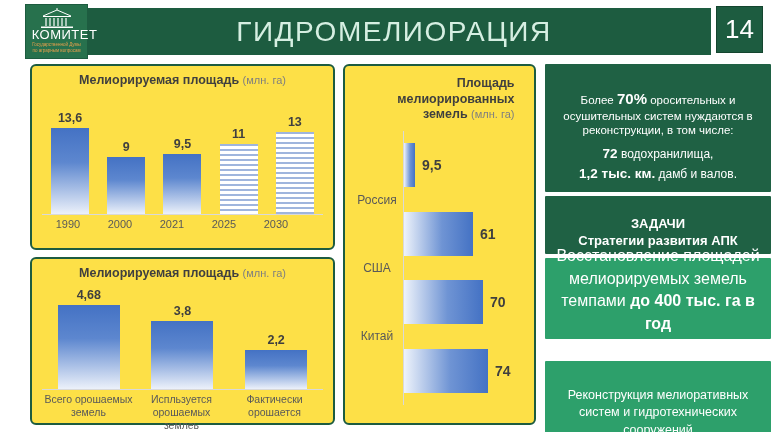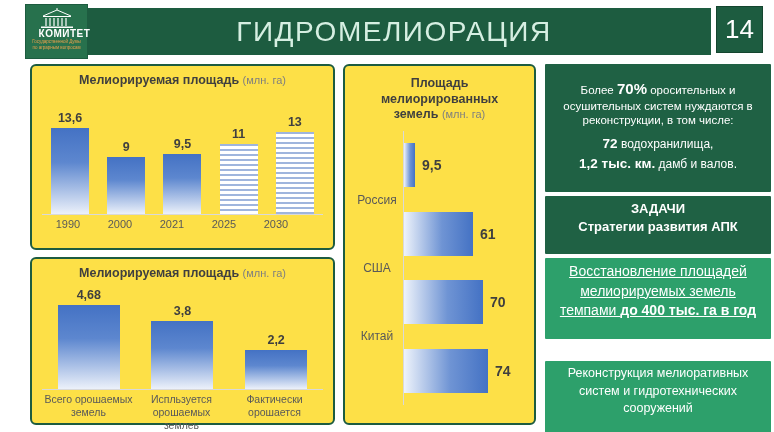--- a/index.html
+++ b/index.html
@@ -7,36 +7,36 @@
   .slide { position:relative; width:774px; height:432px; background:#ffffff; overflow:hidden; }
 
   
   .title-bar { position:absolute; left:77px; top:8px; width:634px; height:47px;
     background:#1d5c40; display:flex; align-items:center; justify-content:center; }
   .title-bar span { color:#d6efe2; font-size:28px; letter-spacing:1.5px; }
   .logo { position:absolute; left:25px; top:4px; width:63px; height:55px; background:#27714d;
     z-index:2; display:flex; flex-direction:column; align-items:center; padding-top:3px;
     border:1px solid #1d5c40; }
   .logo svg { display:block; }
-  .logo-name { color:#ffffff; font-weight:bold; font-size:10px; letter-spacing:.5px; line-height:1.1;padding-left:16px; }
+  .logo-name { color:#ffffff; font-weight:normal; font-size:13px; letter-spacing:.5px; line-height:1.1;padding-left:16px; }
   .logo-sub { color:#e8a04c; font-size:4.5px; line-height:1.25; }
   .page-box { position:absolute; left:716px; top:6px; width:47px; height:47px; background:#1d5c40;
     border:1px solid #14452f; display:flex; align-items:center; justify-content:center;
     color:#ffffff; font-size:26px; }
 
   
   .chart-box { position:absolute; background:#fde047; border:2px solid #1d5c40; border-radius:6px; }
   .chart-a { left:30px; top:64px;  width:305px; height:186px; }
   .chart-b { left:30px; top:257px; width:305px; height:168px; }
   .chart-c { left:343px; top:64px; width:193px; height:361px; }
 
   .chart-title { margin-top:7px; text-align:center; font-size:12.5px; color:#3f3f3f; line-height:1.25; }
   .chart-title .t-bold { font-weight:bold; }
   .chart-title .unit { color:#7f7f7f; font-size:11px; }
-  .chart-c .chart-title { width:150px; margin:10px auto 0; }
+  .chart-c .chart-title { width:150px; margin:10px auto 0;text-align:right; }
 
   .vplot { margin:2px 10px 0; display:flex; justify-content:space-around; align-items:flex-end;
     border-bottom:1px solid #d9d9d9; }
   .chart-a .vplot { height:124px; }
   .chart-b .vplot { height:106px; }
   .vcol { display:flex; flex-direction:column; align-items:center; justify-content:flex-end; }
   .vval { font-weight:bold; font-size:12.5px; color:#3f3f3f; margin-bottom:3px; }
   .vbar { background:linear-gradient(180deg,#4472c4 0%,#5d87cf 40%,#ecf1fa 100%); }
   .chart-a .vbar { width:38px; }
   .chart-b .vbar { width:62px; }
@@ -50,30 +50,30 @@
   .hlabel { height:68px; display:flex; align-items:center; justify-content:center;
     font-size:12px; color:#595959; }
   .hbars { flex:1; border-left:1px solid #d9d9d9; display:flex; flex-direction:column;
     justify-content:space-around; }
   .hrow { height:68px; display:flex; align-items:center; }
   .hbar { height:44px; background:linear-gradient(90deg,#eef3fb 0%,#6f94d4 55%,#4472c4 100%); }
   .hval { font-weight:bold; font-size:14px; color:#3f3f3f; margin-left:7px; }
 
   
   .panel { position:absolute; left:545px; width:226px; color:#ffffff; text-align:center;
-    display:flex; flex-direction:column; justify-content:flex-start; border-radius:1px; padding:4px 10px; }
+    display:flex; flex-direction:column; justify-content:flex-end; border-radius:1px; padding:4px 10px; }
   .panel-dark { background:#1f6144; }
   .panel-light { background:#2da06b; }
-  .p-need { top:64px; height:128px; justify-content:flex-start; padding-top:15px; }
+  .p-need { top:64px; height:128px; justify-content:flex-start; padding-top:25px; }
   .p-need .intro { font-size:11.5px; line-height:1.3; }
   .p-need .intro .big { font-weight:bold; font-size:15px; }
   .p-need .items { margin-top:6px; font-size:12px; line-height:1.45; }
   .p-need .items .num { font-weight:bold; font-size:13.5px; }
   .p-tasks { top:196px; height:58px; font-weight:bold; font-size:13px; line-height:1.35; }
-  .p-task1 { top:258px; height:81px; font-size:14px; line-height:1.4;text-decoration:underline; }
+  .p-task1 { top:258px; height:81px; font-size:16px; line-height:1.4; }
   .p-task1 .bold { font-weight:bold; }
   .p-task2 { top:361px; height:82px; font-size:12.5px; line-height:1.4; }
 </style>
 </head>
 <body>
 
 <div class="slide">
 
   <div class="logo">
     <svg width="40" height="20" viewBox="0 0 40 20">

